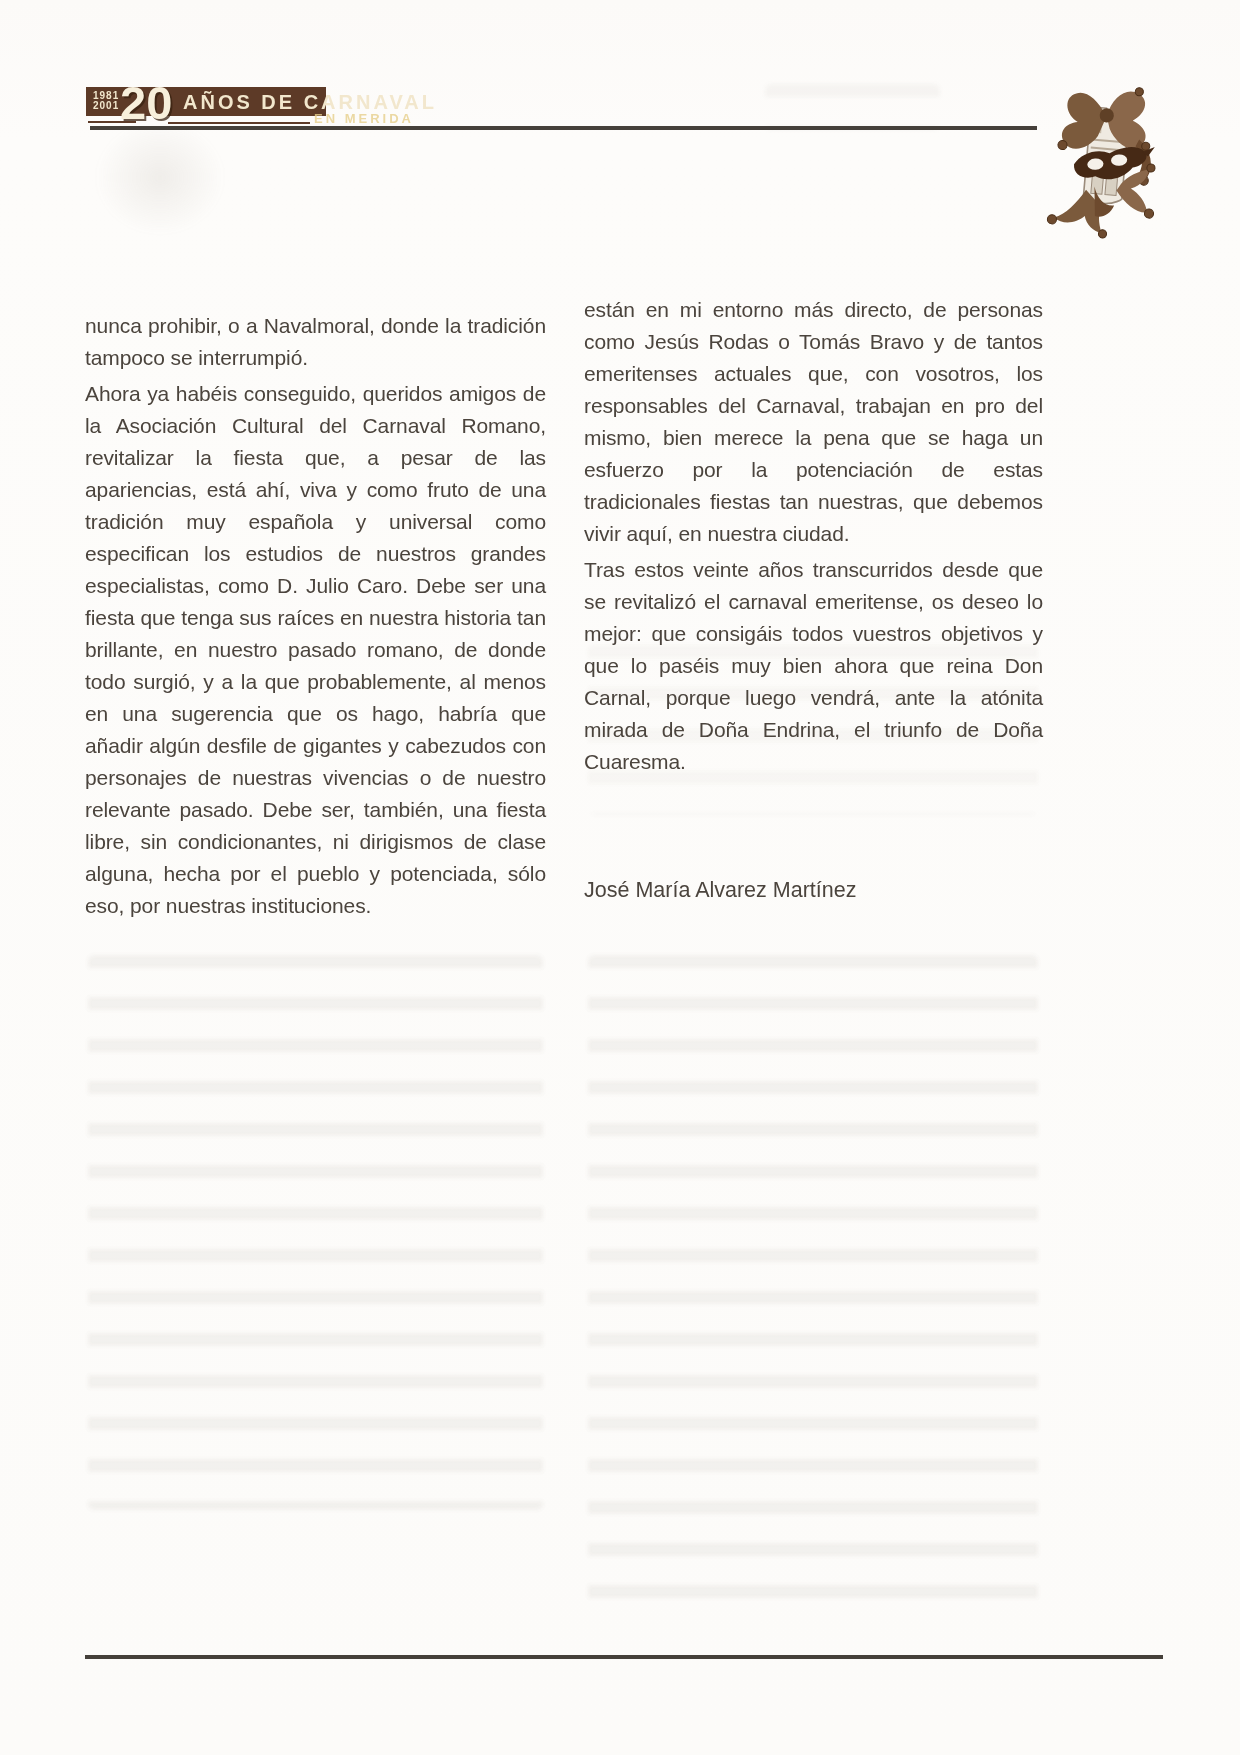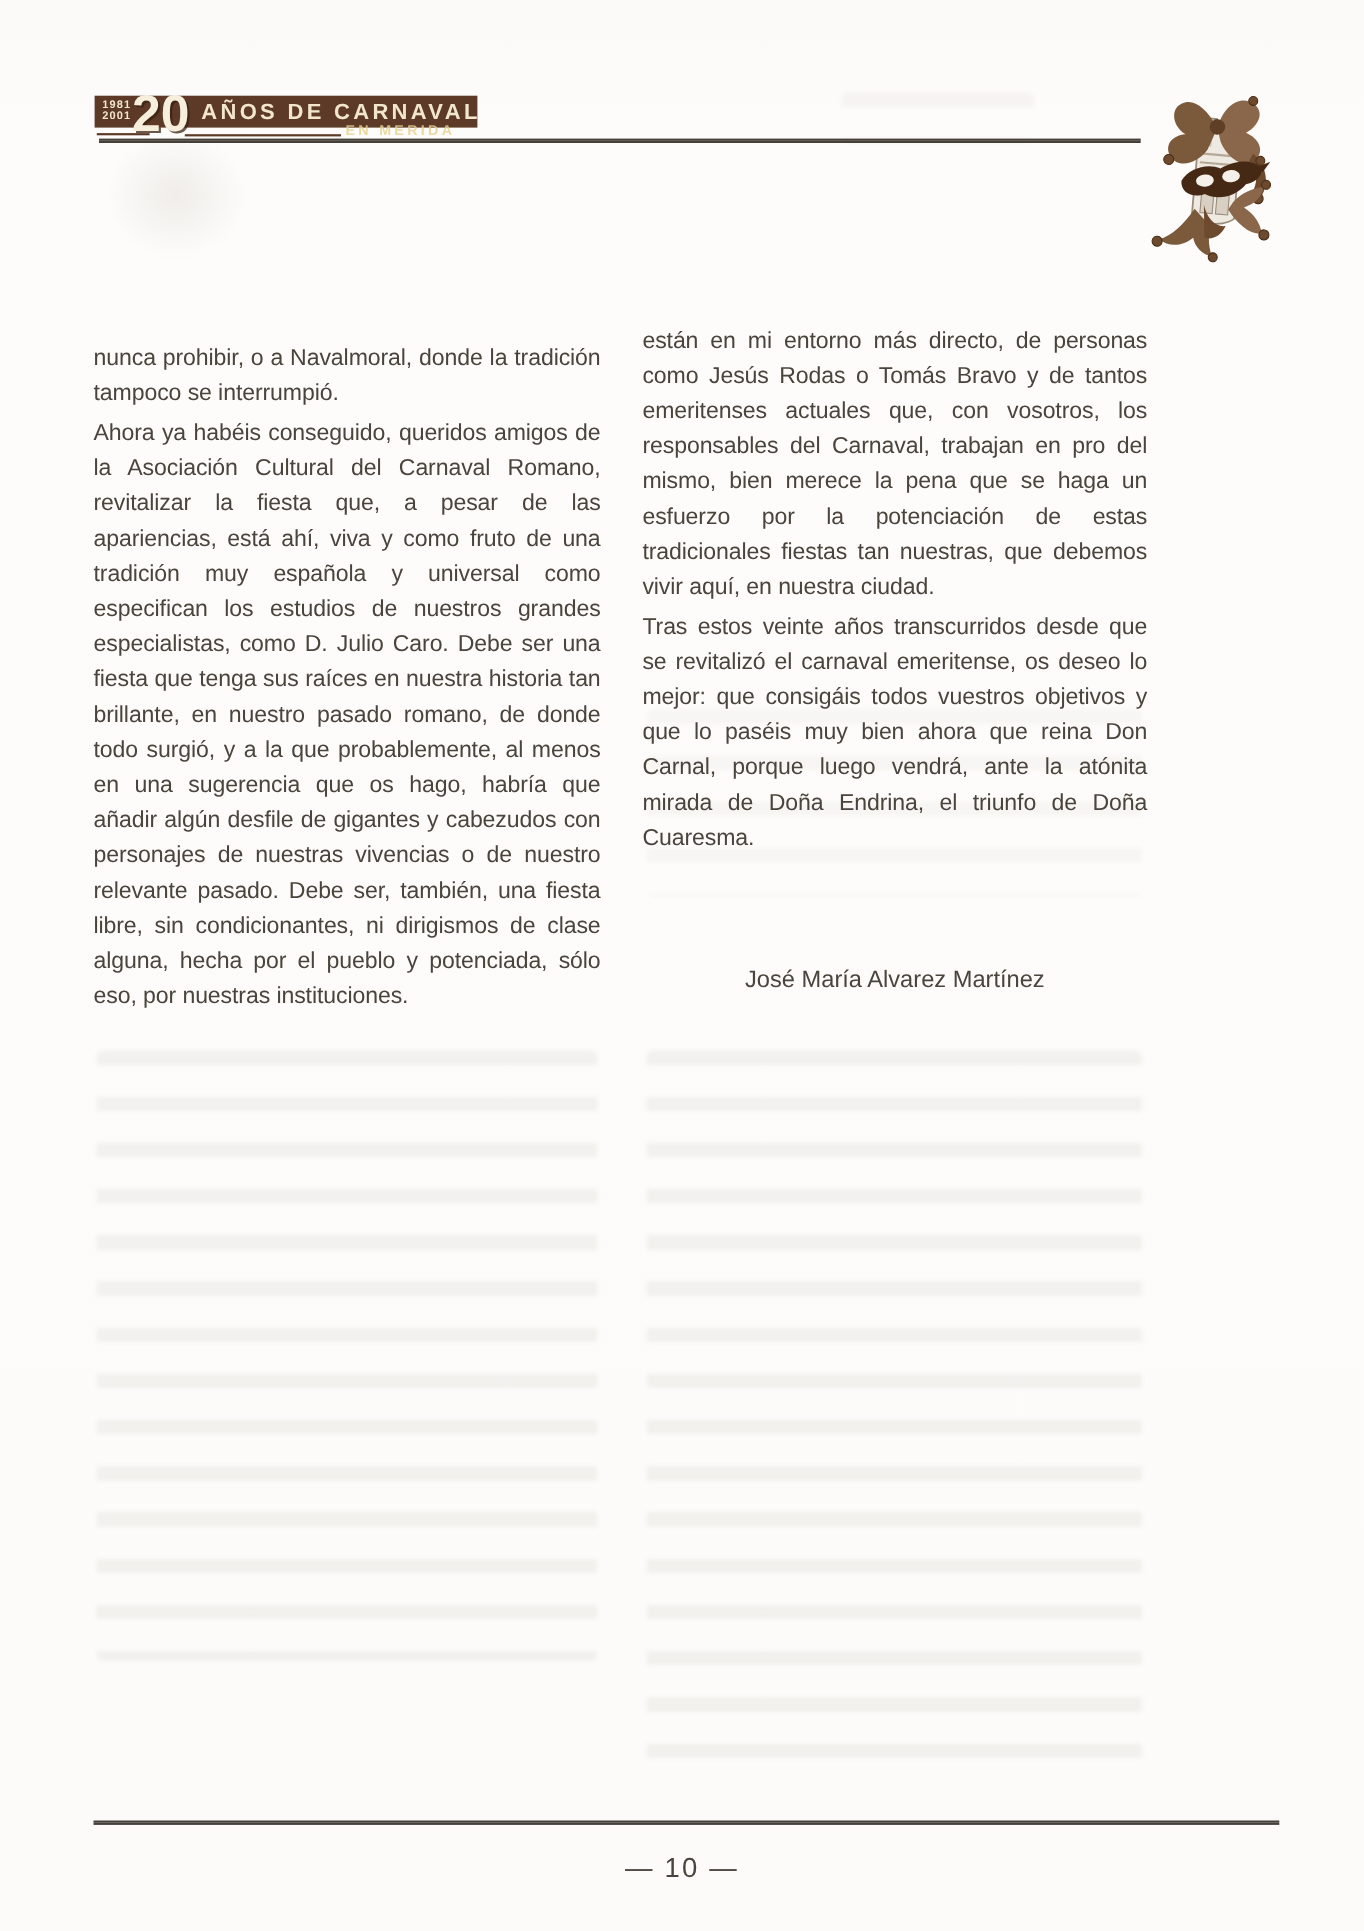--- a/index.html
+++ b/index.html
@@ -11,21 +11,21 @@
     overflow:hidden;
     color:#4b443d;
   }
   .page {
     position:absolute; inset:0;
     background:linear-gradient(180deg,#fcfaf8 0%,#fdfcfa 8%,#fcfbf9 100%);
   }
 
   
   .banner {
-    position:absolute; left:86px; top:87px; width:348px; height:29px;
+    position:absolute; left:86px; top:87px; width:240px; height:29px;
     background:#5d3a27;
     text-align:right;
   }
   .banner-years {
     position:absolute; left:7px; top:4px;
     font-size:10px; font-weight:bold; line-height:10px;
     letter-spacing:1px; color:#f2e7cd;
   }
   .banner-big20 {
     position:absolute; left:34px; top:-8px;
@@ -64,21 +64,21 @@
     font-size:21px; line-height:32px; text-align:justify;
     letter-spacing:-0.1px; color:#4b443d;
   }
   .col-left  { left:85px;margin-top:16px; }
   .col-right { left:584px; width:459px; }
   .col p { margin:0 0 4px 0; }
   .ital { font-style:italic; }
 
   .signature {
     position:absolute; left:584px; top:872px; width:459px;
-    font-size:21.5px; line-height:37px; text-align:center; color:#4b443d;
+    font-size:21.5px; line-height:37px; text-align:left; color:#4b443d;
   }
 
   
   .page-number {
     position:absolute; left:0; top:1684px; width:100%;
     text-align:center; font-size:25px; letter-spacing:2px; color:#4a443e;
   }
 
   
   .ghost-stripes {
@@ -168,15 +168,14 @@
   <div class="col col-right">
     <p>están en mi entorno más directo, de personas como Jesús Rodas o Tomás Bravo y de tantos emeritenses actuales que, con vosotros, los responsables del Carnaval, trabajan en pro del mismo, bien merece la pena que se haga un esfuerzo por la potenciación de estas tradicionales fiestas tan nuestras, que debemos vivir aquí, en nuestra ciudad.</p>
     <p>Tras estos veinte años transcurridos desde que se revitalizó el carnaval emeritense, os deseo lo mejor: que consigáis todos vuestros objetivos y que lo paséis muy bien ahora que reina Don Carnal, porque luego vendrá, ante la atónita mirada de Doña Endrina, el triunfo de Doña Cuaresma.</p>
   </div>
 
   <div class="signature">
     <div>José María Alvarez Martínez</div>
   </div>
 
   <div class="double-rule rule-bottom"></div>
-  <div class="page-number">— 10 —</div>
 
 </div>
 
 </body></html>

